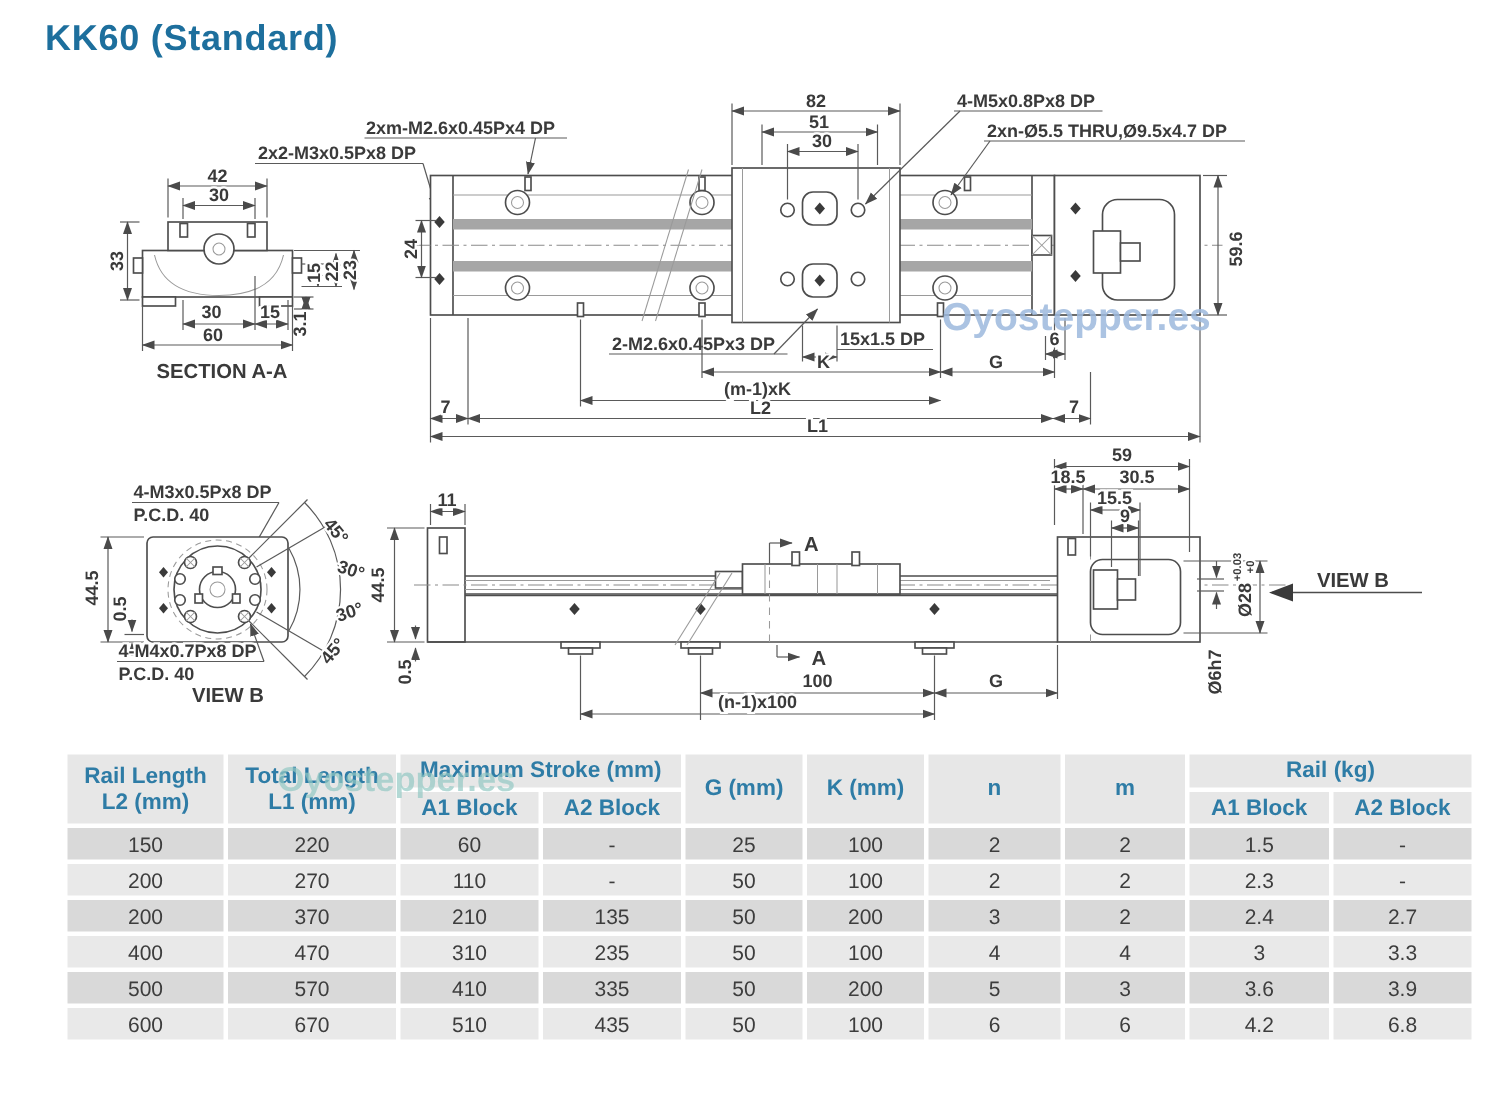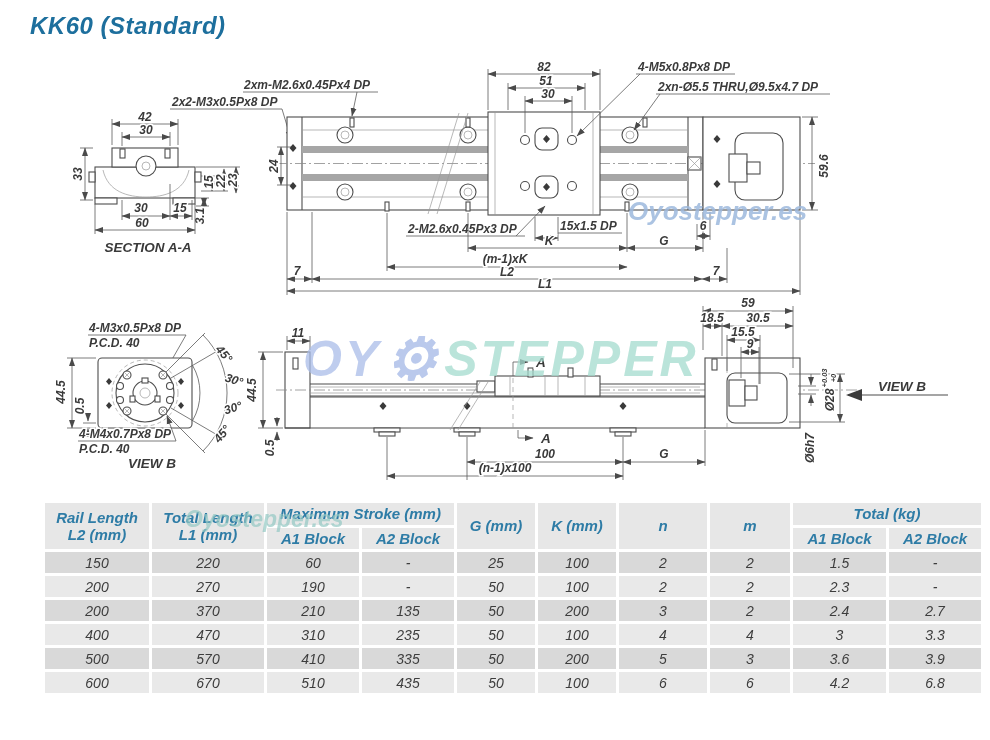--- a/index.html
+++ b/index.html
@@ -1,17 +1,17 @@
 <!DOCTYPE html>
 <html><head>
 <meta charset="utf-8">
 <style>
   html,body{margin:0;padding:0;background:#ffffff;}
   .page{position:relative;width:990px;height:704px;background:#fff;overflow:hidden;
-        font-family:"Liberation Sans",sans-serif;font-style:italic;}
+        font-family:"Liberation Sans",sans-serif;}
   .title{position:absolute;left:30px;top:12px;margin:0;font-size:24px;font-weight:bold;
          color:#1d6f9d;letter-spacing:.5px;}
   svg.drawing{position:absolute;left:0;top:0;}
   
   .ln{stroke:#4d4d4d;stroke-width:1.1;fill:none;}
   .fw{fill:#ffffff;stroke:#4d4d4d;stroke-width:1.1;}
   .dm{stroke:#5a5a5a;stroke-width:.8;fill:none;}
   .cl{stroke:#8a8a8a;stroke-width:.8;stroke-dasharray:11 3 2 3;fill:none;}
   .thin{stroke:#9a9a9a;stroke-width:.7;fill:none;}
   .rail{fill:#a6a6a6;stroke:none;}
@@ -414,25 +414,20 @@
       <line class="dm" x1="811" y1="374" x2="811" y2="385" marker-end="url(#ar)"></line>
       <line class="dm" x1="811" y1="406" x2="811" y2="395" marker-end="url(#ar)"></line>
       <text class="d" transform="rotate(-90 810 448)" x="810" y="452" text-anchor="middle">Ø6h7</text>
 
       <line class="ln" x1="848" y1="395" x2="948" y2="395"></line>
       <path class="dk" d="M846,395 L862,389 L862,401 Z"></path>
       <text class="d cap" x="902" y="391" text-anchor="middle">VIEW B</text>
     </g>
   </svg>
 
-  <div class="wm-big">
-    <span class="oy">OY</span>
-    <span class="gear">⚙</span>
-    <span class="stp">STEPPER</span>
-  </div>
   <div class="wm-site-top">Oyostepper.es</div>
   <div class="wm-site-table">Oyostepper.es</div>
 
   <table class="spec">
     <colgroup>
       <col style="width:104px">
         <col style="width:112px">
         <col style="width:92px">
         <col style="width:92px">
       <col style="width:78px">
@@ -446,21 +441,21 @@
       <tr>
         <th rowspan="2">Rail Length
 L2 (mm)</th>
         <th rowspan="2">Total Length
 L1 (mm)</th>
         <th colspan="2">Maximum Stroke (mm)</th>
         <th rowspan="2">G (mm)</th>
         <th rowspan="2">K (mm)</th>
         <th rowspan="2">n</th>
         <th rowspan="2">m</th>
-        <th colspan="2">Total (kg)</th>
+        <th colspan="2">Rail (kg)</th>
       </tr>
       <tr>
         <th>A1 Block</th>
         <th>A2 Block</th>
         <th>A1 Block</th>
         <th>A2 Block</th>
       </tr>
     </thead>
     <tbody>
       <tr class="odd">
@@ -471,21 +466,21 @@
           <td>25</td>
           <td>100</td>
           <td>2</td>
           <td>2</td>
           <td>1.5</td>
           <td>-</td>
       </tr>
       <tr class="even">
         <td>200</td>
           <td>270</td>
-          <td>190</td>
+          <td>110</td>
           <td>-</td>
           <td>50</td>
           <td>100</td>
           <td>2</td>
           <td>2</td>
           <td>2.3</td>
           <td>-</td>
       </tr>
       <tr class="odd">
         <td>200</td>

